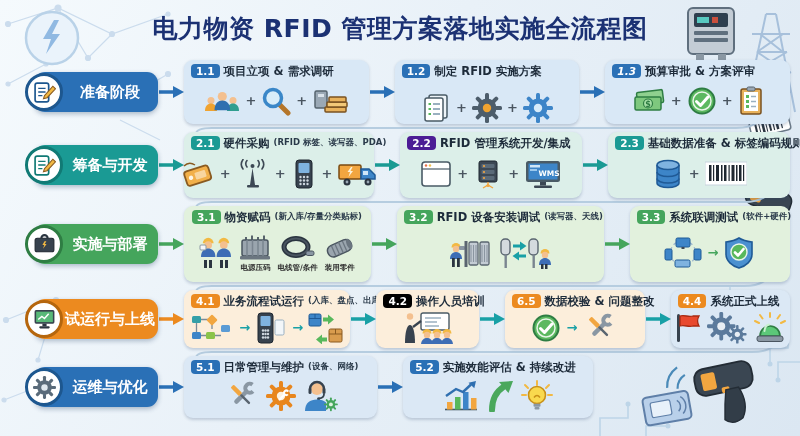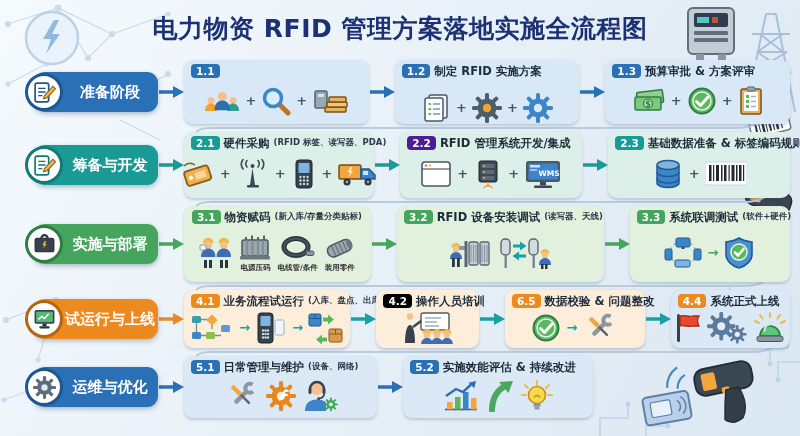--- a/index.html
+++ b/index.html
@@ -162,20 +162,21 @@
         </div>
         <span class="flow-arrow">
           <svg width="26" height="14" viewBox="0 0 26 14">
             <line x1="1" y1="7" x2="16" y2="7" stroke="#2a70b6" stroke-width="3.5"></line>
             <polygon points="15,1 26,7 15,13" fill="#2a70b6"></polygon>
           </svg>
         </span>
         <div class="card" style="background: rgb(217, 232, 246); flex: 1 1 0px;">
           <div class="card-head">
             <span class="badge" style="background: rgb(42, 112, 182);">1.1</span>
+            <span class="card-title">项目立项 &amp; 需求调研</span>
           </div>
           <div class="icons">
             <span class="icon-item">
               <svg width="36" height="30" viewBox="0 0 36 30">
                 <g transform="translate(1,11) scale(1)">
                   <circle cx="6" cy="3.5" r="3.5" fill="#f4c08f"></circle>
                   <path d="M0,14 C0,8.5 3,6.5 6,6.5 C9,6.5 12,8.5 12,14 Z" fill="#f0a330"></path>
                 </g>
                 <g transform="translate(23,11) scale(1)">
                   <circle cx="6" cy="3.5" r="3.5" fill="#f4c08f"></circle>
@@ -271,21 +272,21 @@
           </div>
         </div>
         <span class="flow-arrow">
           <svg width="26" height="14" viewBox="0 0 26 14">
             <line x1="1" y1="7" x2="16" y2="7" stroke="#2a70b6" stroke-width="3.5"></line>
             <polygon points="15,1 26,7 15,13" fill="#2a70b6"></polygon>
           </svg>
         </span>
         <div class="card" style="background: rgb(217, 232, 246); flex: 1 1 0px;">
           <div class="card-head">
-            <span class="badge" style="background: rgb(42, 112, 182);">1.3</span>
+            <span class="badge" style="background: rgb(42, 112, 182); font-style: italic;">1.3</span>
             <span class="card-title">预算审批 &amp; 方案评审</span>
           </div>
           <div class="icons">
             <span class="icon-item">
               <svg width="34" height="30" viewBox="0 0 34 30">
                 <g stroke="#2e7d43" stroke-width="1.5">
                   <rect x="5" y="5" width="26" height="13" rx="1.5" fill="#8fd08f" transform="rotate(-7 18 11)"></rect>
                   <rect x="3" y="11" width="26" height="13" rx="1.5" fill="#7ec87e"></rect>
                 </g>
                 <circle cx="16" cy="17.5" r="4.5" fill="#a8e0a8" stroke="#2e7d43" stroke-width="1.2"></circle>

